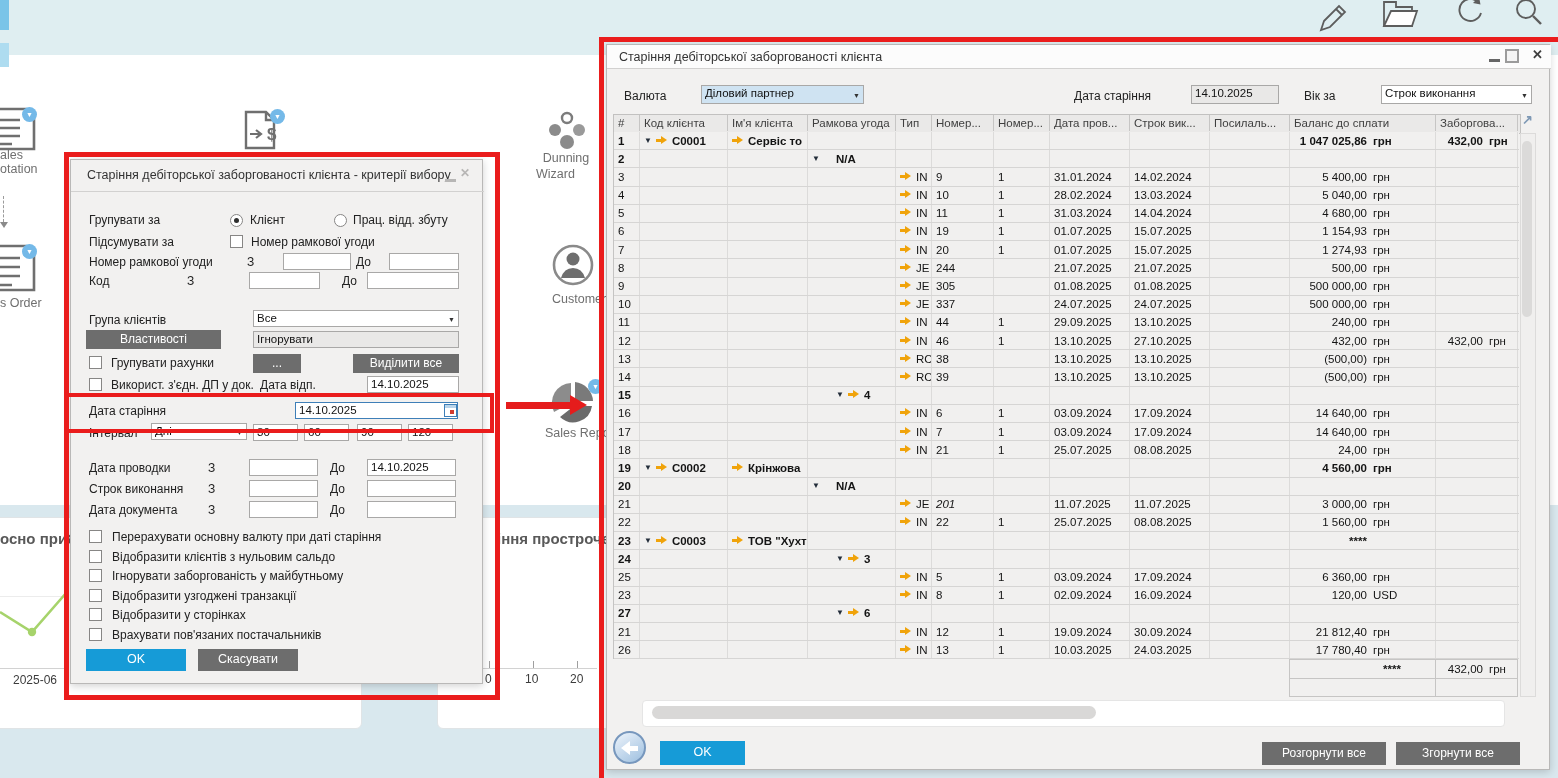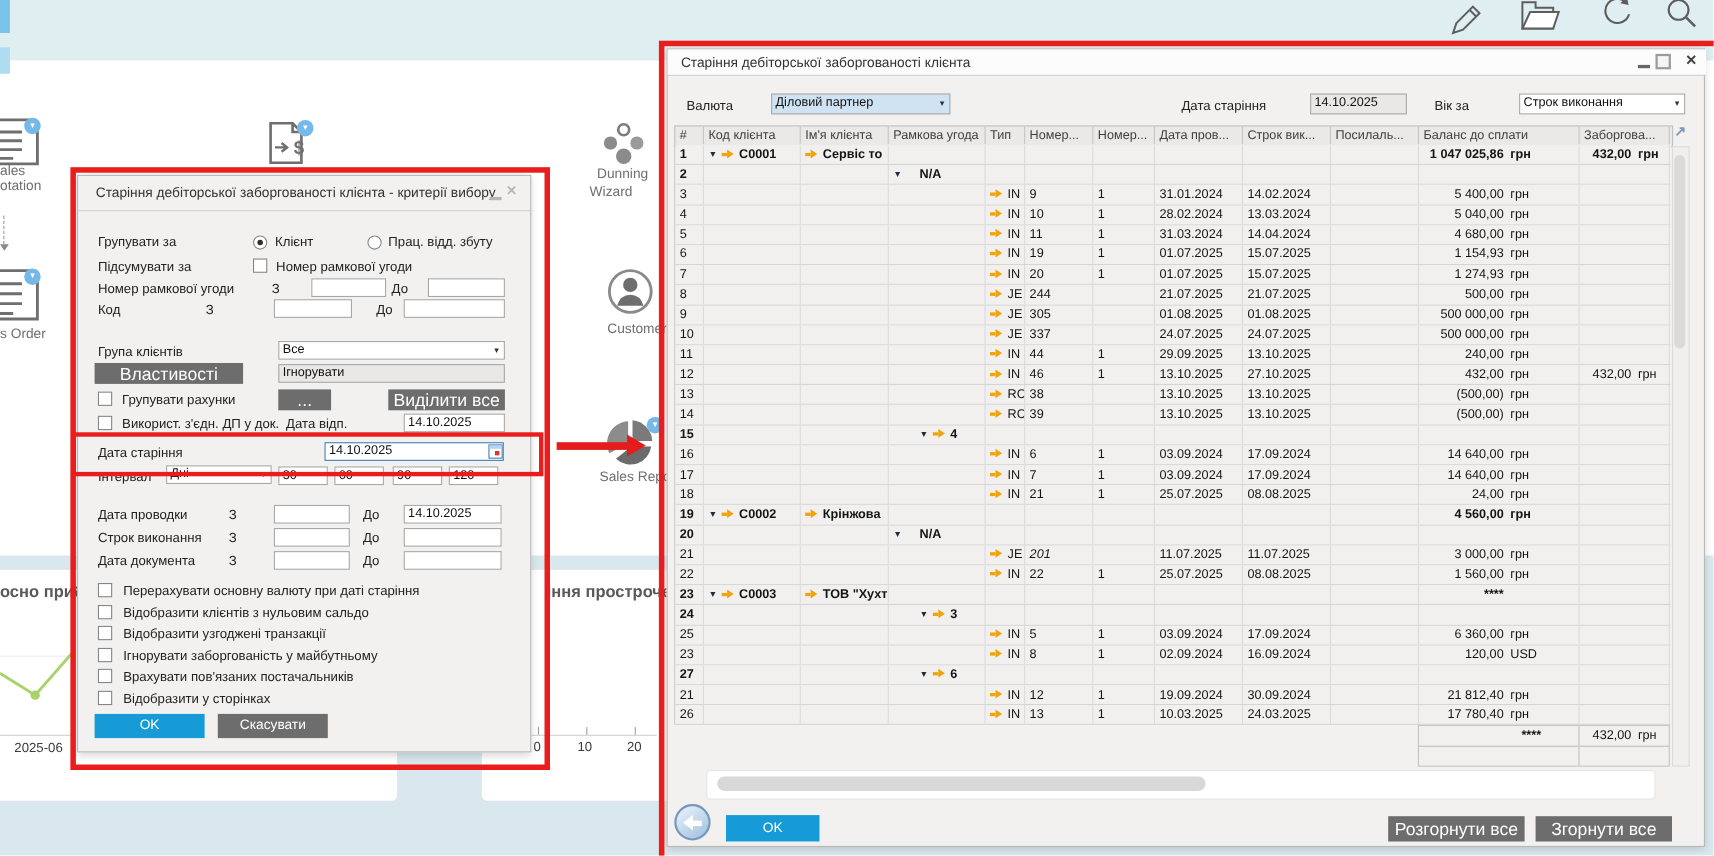--- a/index.html
+++ b/index.html
@@ -22,21 +22,21 @@
   
   .dlg{background:#f2f1f0;border:1px solid #b9b8b7;box-shadow:0 2px 8px rgba(0,0,0,.18);}
   .dtitle{position:absolute;font-size:12.5px;color:#333;white-space:nowrap;}
   .sep{position:absolute;height:1px;background:#d2d1d0;}
   .lb{position:absolute;font-size:12px;color:#222;white-space:nowrap;}
   .fld{position:absolute;height:17px;border:1px solid #a9a8a7;background:#fff;font-size:11.5px;color:#111;
        padding:1px 3px 0 3px;box-sizing:border-box;white-space:nowrap;overflow:hidden;}
   .fldg{background:#e9e8e7;}
   .combo .dar{position:absolute;right:3px;top:50%;transform:translateY(-50%);font-size:7px;color:#333;}
   .combo .dar::before{content:"▼";}
-  .gbtn{position:absolute;background:#6d6d6d;color:#fff;font-size:16px;text-align:center;box-sizing:border-box;
+  .gbtn{position:absolute;background:#6d6d6d;color:#fff;font-size:12px;text-align:center;box-sizing:border-box;
         padding-top:2px;white-space:nowrap;cursor:default;}
   .bbtn{position:absolute;background:#169bd7;color:#fff;font-size:12.5px;text-align:center;box-sizing:border-box;
         padding-top:3px;white-space:nowrap;cursor:default;}
   .chk{position:absolute;width:13px;height:13px;border:1px solid #878685;background:#fff;box-sizing:border-box;}
   .radio{position:absolute;width:13px;height:13px;border:1px solid #878685;border-radius:50%;background:#fff;box-sizing:border-box;}
   .radio.on::after{content:"";display:block;width:5px;height:5px;border-radius:50%;background:#2e2e2e;margin:3px 0 0 3px;}
   .minbar{position:absolute;width:11px;height:3px;background:#8f8f8f;}
   .xbtn{position:absolute;font-size:12px;color:#b7b6b5;font-weight:bold;}
   .xbtn::before{content:"✕";}
   .xbtn.dark{color:#3f3f3f;font-size:13px;}
@@ -254,33 +254,33 @@
         <div style="height: 19.5px; position: relative;">
           <span class="chk" style="position: absolute; left: 0px; top: 2px;"></span>
           <span style="position: absolute; left: 23px; top: 2px; font-size: 12px; color: rgb(34, 34, 34); white-space: nowrap;">Перерахувати основну валюту при даті старіння</span>
         </div>
         <div style="height: 19.5px; position: relative;">
           <span class="chk" style="position: absolute; left: 0px; top: 2px;"></span>
           <span style="position: absolute; left: 23px; top: 2px; font-size: 12px; color: rgb(34, 34, 34); white-space: nowrap;">Відобразити клієнтів з нульовим сальдо</span>
         </div>
         <div style="height: 19.5px; position: relative;">
           <span class="chk" style="position: absolute; left: 0px; top: 2px;"></span>
-          <span style="position: absolute; left: 23px; top: 2px; font-size: 12px; color: rgb(34, 34, 34); white-space: nowrap;">Відобразити узгоджені транзакції</span>
+          <span style="position: absolute; left: 23px; top: 2px; font-size: 12px; color: rgb(34, 34, 34); white-space: nowrap;">Ігнорувати заборгованість у майбутньому</span>
         </div>
         <div style="height: 19.5px; position: relative;">
           <span class="chk" style="position: absolute; left: 0px; top: 2px;"></span>
-          <span style="position: absolute; left: 23px; top: 2px; font-size: 12px; color: rgb(34, 34, 34); white-space: nowrap;">Ігнорувати заборгованість у майбутньому</span>
+          <span style="position: absolute; left: 23px; top: 2px; font-size: 12px; color: rgb(34, 34, 34); white-space: nowrap;">Відобразити узгоджені транзакції</span>
+        </div>
+        <div style="height: 19.5px; position: relative;">
+          <span class="chk" style="position: absolute; left: 0px; top: 2px;"></span>
+          <span style="position: absolute; left: 23px; top: 2px; font-size: 12px; color: rgb(34, 34, 34); white-space: nowrap;">Відобразити у сторінках</span>
         </div>
         <div style="height: 19.5px; position: relative;">
           <span class="chk" style="position: absolute; left: 0px; top: 2px;"></span>
           <span style="position: absolute; left: 23px; top: 2px; font-size: 12px; color: rgb(34, 34, 34); white-space: nowrap;">Врахувати пов'язаних постачальників</span>
-        </div>
-        <div style="height: 19.5px; position: relative;">
-          <span class="chk" style="position: absolute; left: 0px; top: 2px;"></span>
-          <span style="position: absolute; left: 23px; top: 2px; font-size: 12px; color: rgb(34, 34, 34); white-space: nowrap;">Відобразити у сторінках</span>
         </div>
       </div>
 
     <div class="bbtn" style="left:15px;top:489px;width:100px;height:22px;">OK</div>
     <div class="gbtn" style="left:127px;top:489px;width:100px;height:22px;padding-top:3px;font-size:12.5px;">Скасувати</div>
   </div>
 
   <div class="abs dlg z6" style="left:606px;top:44px;width:944px;height:726px;">
     <div class="abs" style="left:0;top:0;width:944px;height:23px;background:#fcfcfc;"></div>
     <div class="dtitle" style="left:12px;top:5px;">Старіння дебіторської заборгованості клієнта</div>

